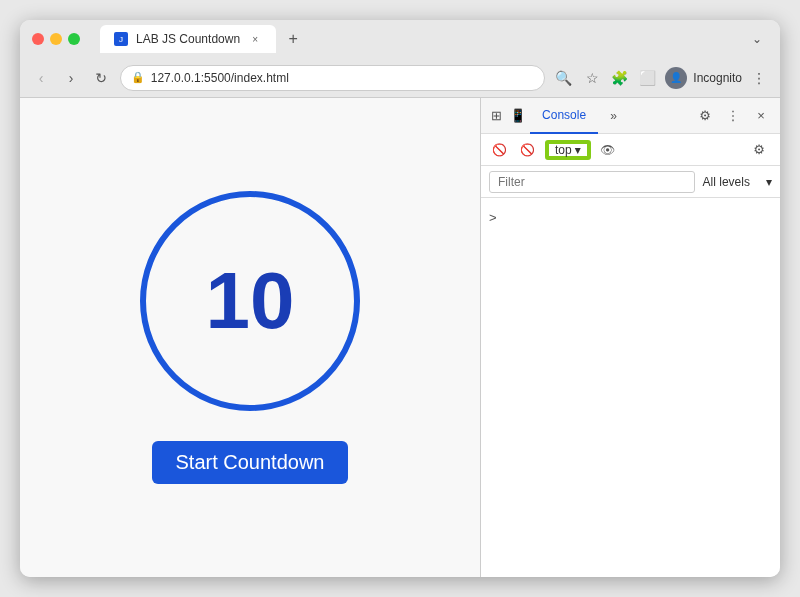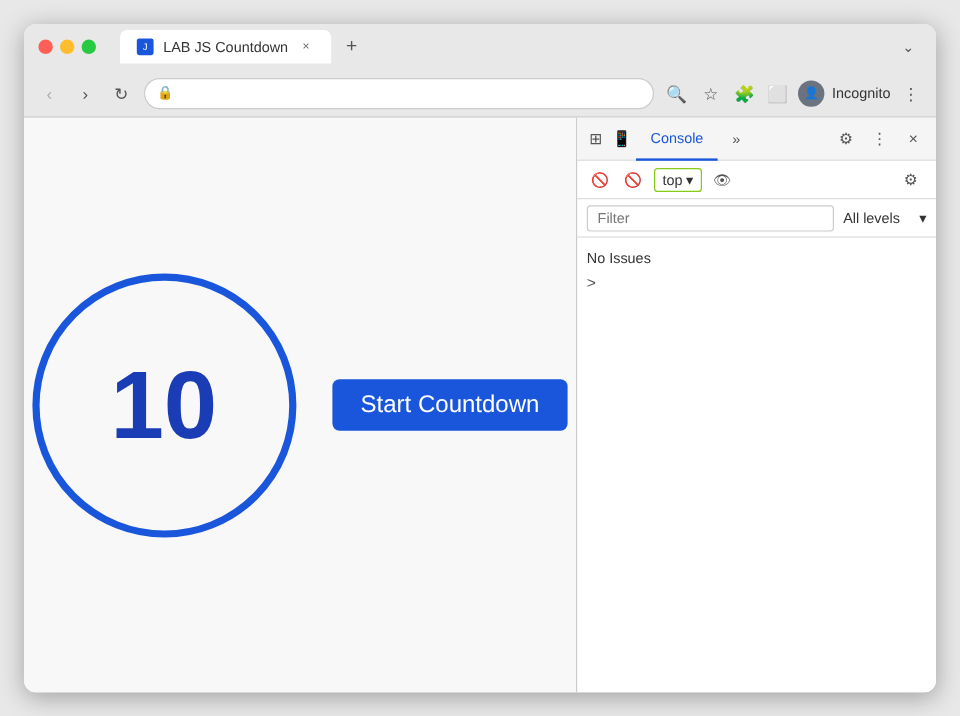--- a/index.html
+++ b/index.html
@@ -185,21 +185,21 @@
       display: flex;
       flex: 1;
       overflow: hidden;
     }
 
     
     .webpage {
       flex: 1;
       background: #f8f8f8;
       display: flex;
-      flex-direction: row;
+      flex-direction: column;
       align-items: center;
       justify-content: center;
       gap: 30px;
     }
 
     .countdown-circle {
       width: 220px;
       height: 220px;
       border-radius: 50%;
       border: 6px solid #1a56db;
@@ -299,21 +299,21 @@
       cursor: pointer;
     }
     .context-select {
       display: flex;
       align-items: center;
       gap: 3px;
       font-size: 12px;
       color: #333;
       cursor: pointer;
       background: white;
-      border: 1px solid #84cc16;
+      border: 4px solid #84cc16;
       border-radius: 3px;
       padding: 2px 6px;
       height: 20px;
     }
     .devtools-filter {
       display: flex;
       align-items: center;
       padding: 4px 8px;
       border-bottom: 1px solid #ddd;
       gap: 8px;
@@ -378,20 +378,21 @@
       <span class="window-ctrl-btn">⌄</span>
     </div>
   </div>
 
   <div class="toolbar">
     <div class="nav-btn disabled">‹</div>
     <div class="nav-btn">›</div>
     <div class="nav-btn">↻</div>
     <div class="url-bar">
       <span class="url-lock">🔒</span>
+      <span>127.0.0.1:5500/index.html</span>
     </div>
     <div class="toolbar-actions">
       <div class="toolbar-icon">🔍</div>
       <div class="toolbar-icon">☆</div>
       <div class="toolbar-icon">🧩</div>
       <div class="toolbar-icon">⬜</div>
       <div class="profile-btn">👤</div>
       <span class="incognito-label">Incognito</span>
       <div class="toolbar-icon">⋮</div>
     </div>
@@ -433,20 +434,19 @@
 
       <div class="devtools-filter">
         <input class="filter-input" type="text" placeholder="Filter" style="">
         <div class="levels-select">
           <span>All levels</span>
           <span>▾</span>
         </div>
       </div>
 
       <div class="devtools-console">
-        <div class="no-issues">No Issues</div>
         <div class="console-prompt">
           <span>&gt;</span>
         </div>
       </div>
     </div>
   </div>
 </div>
 
 </body></html>

